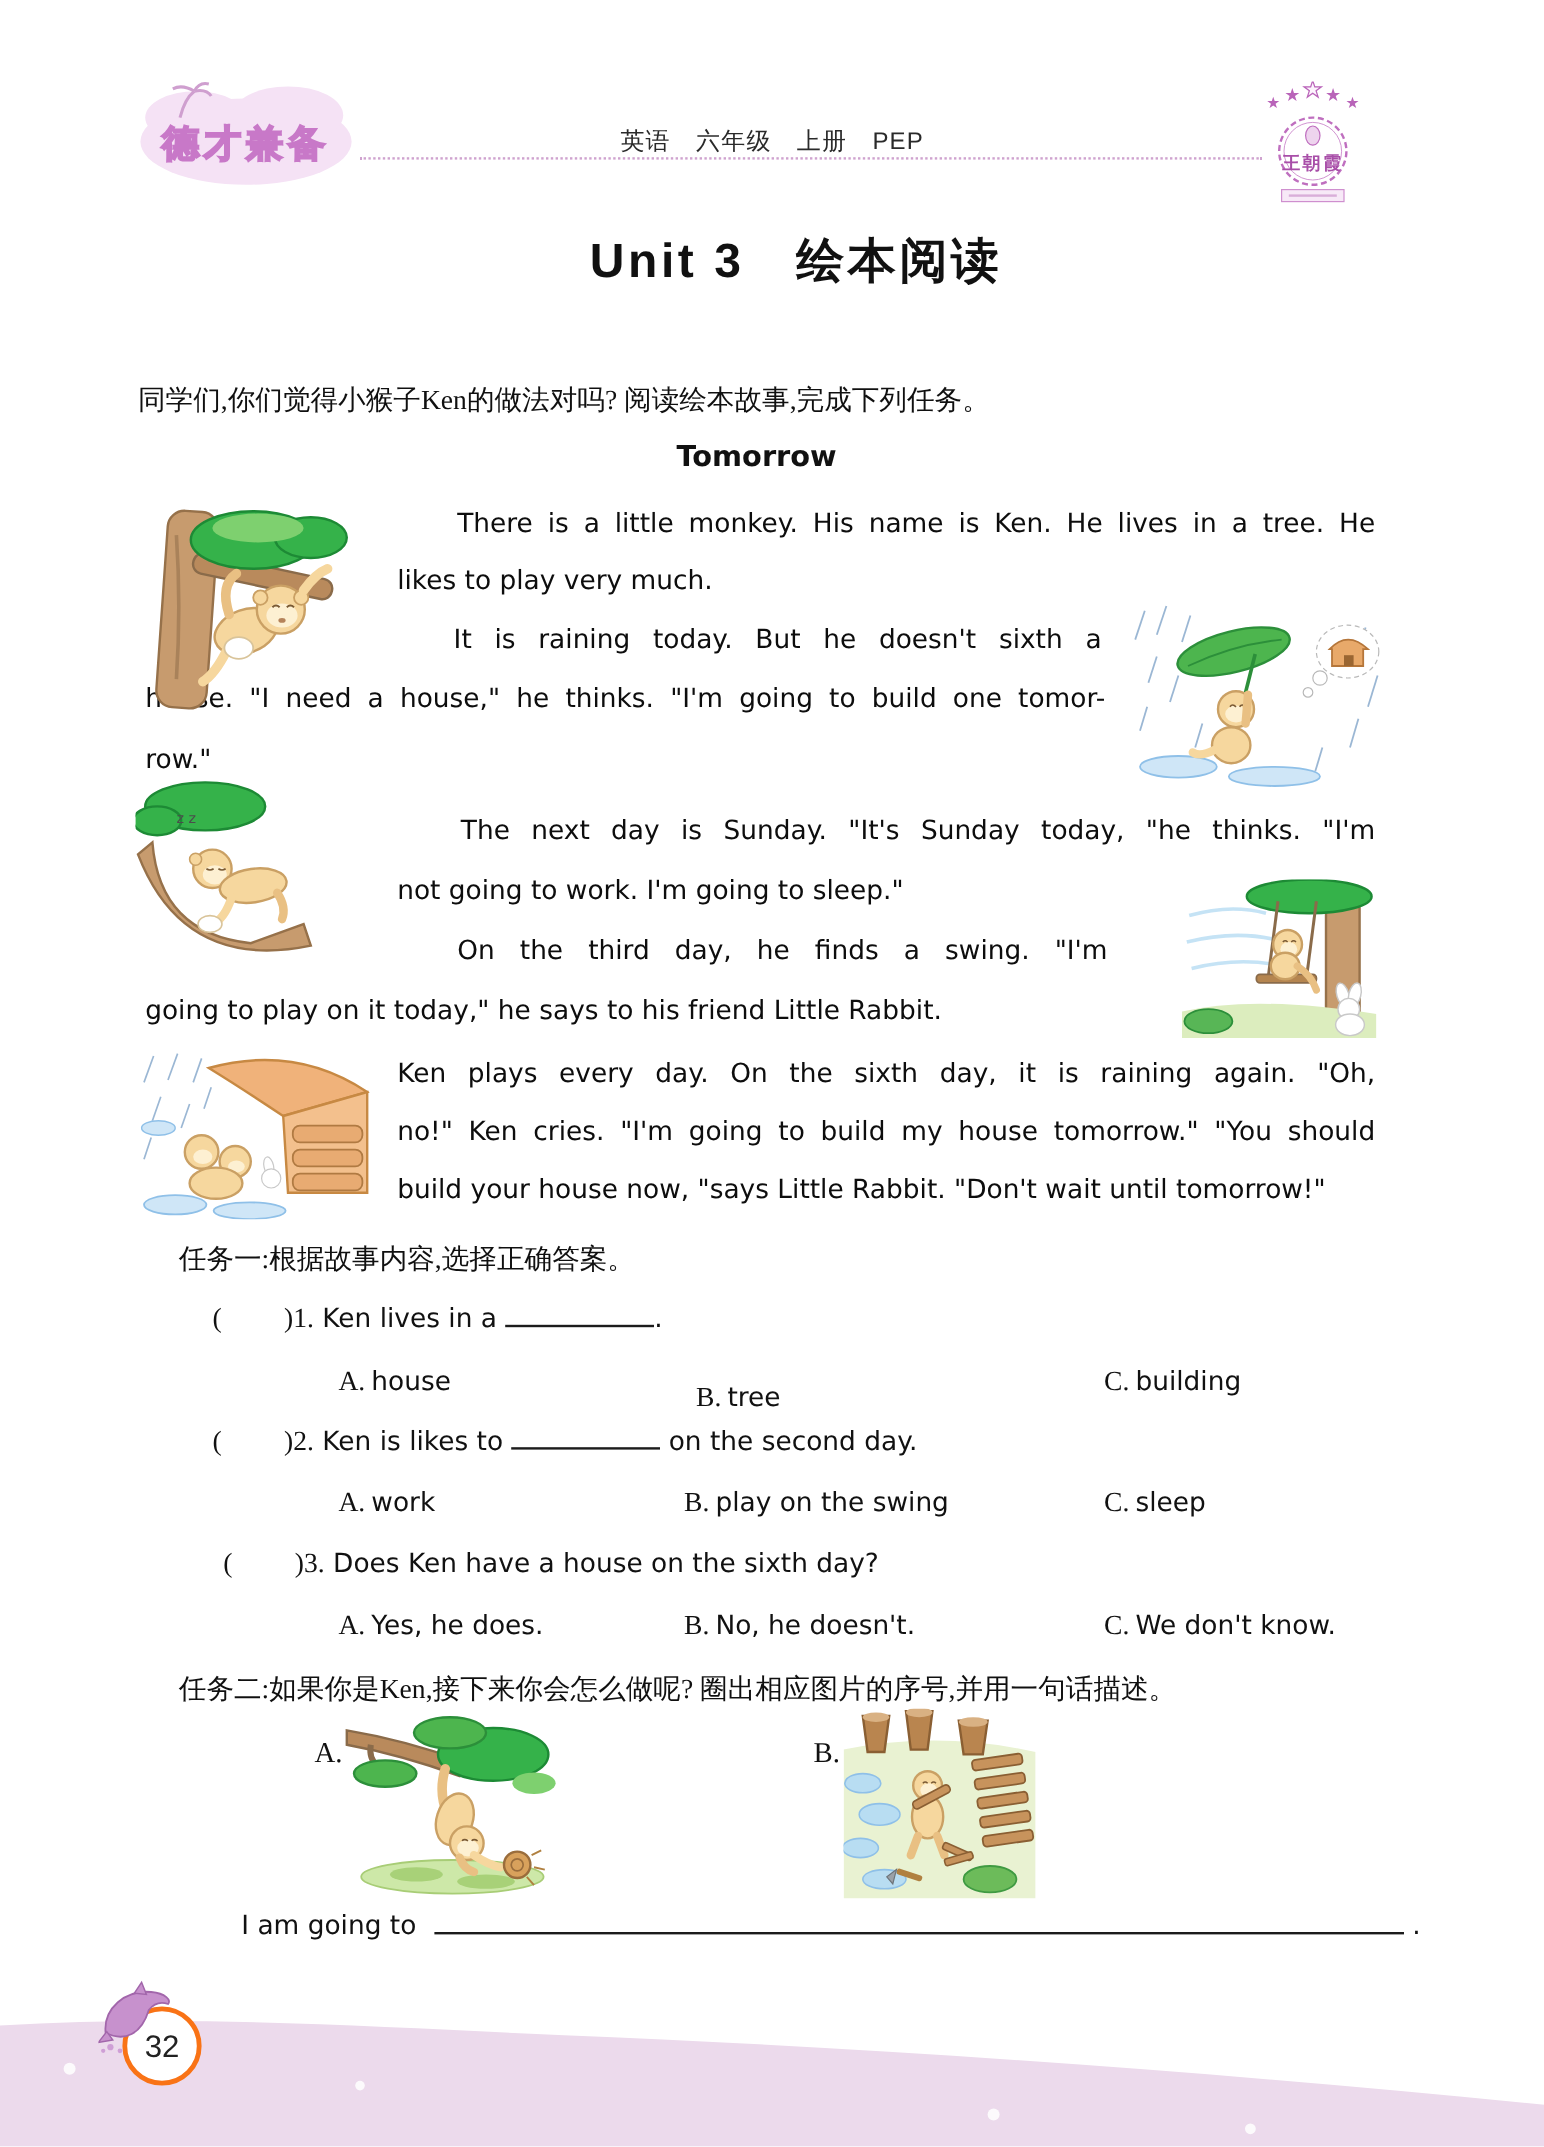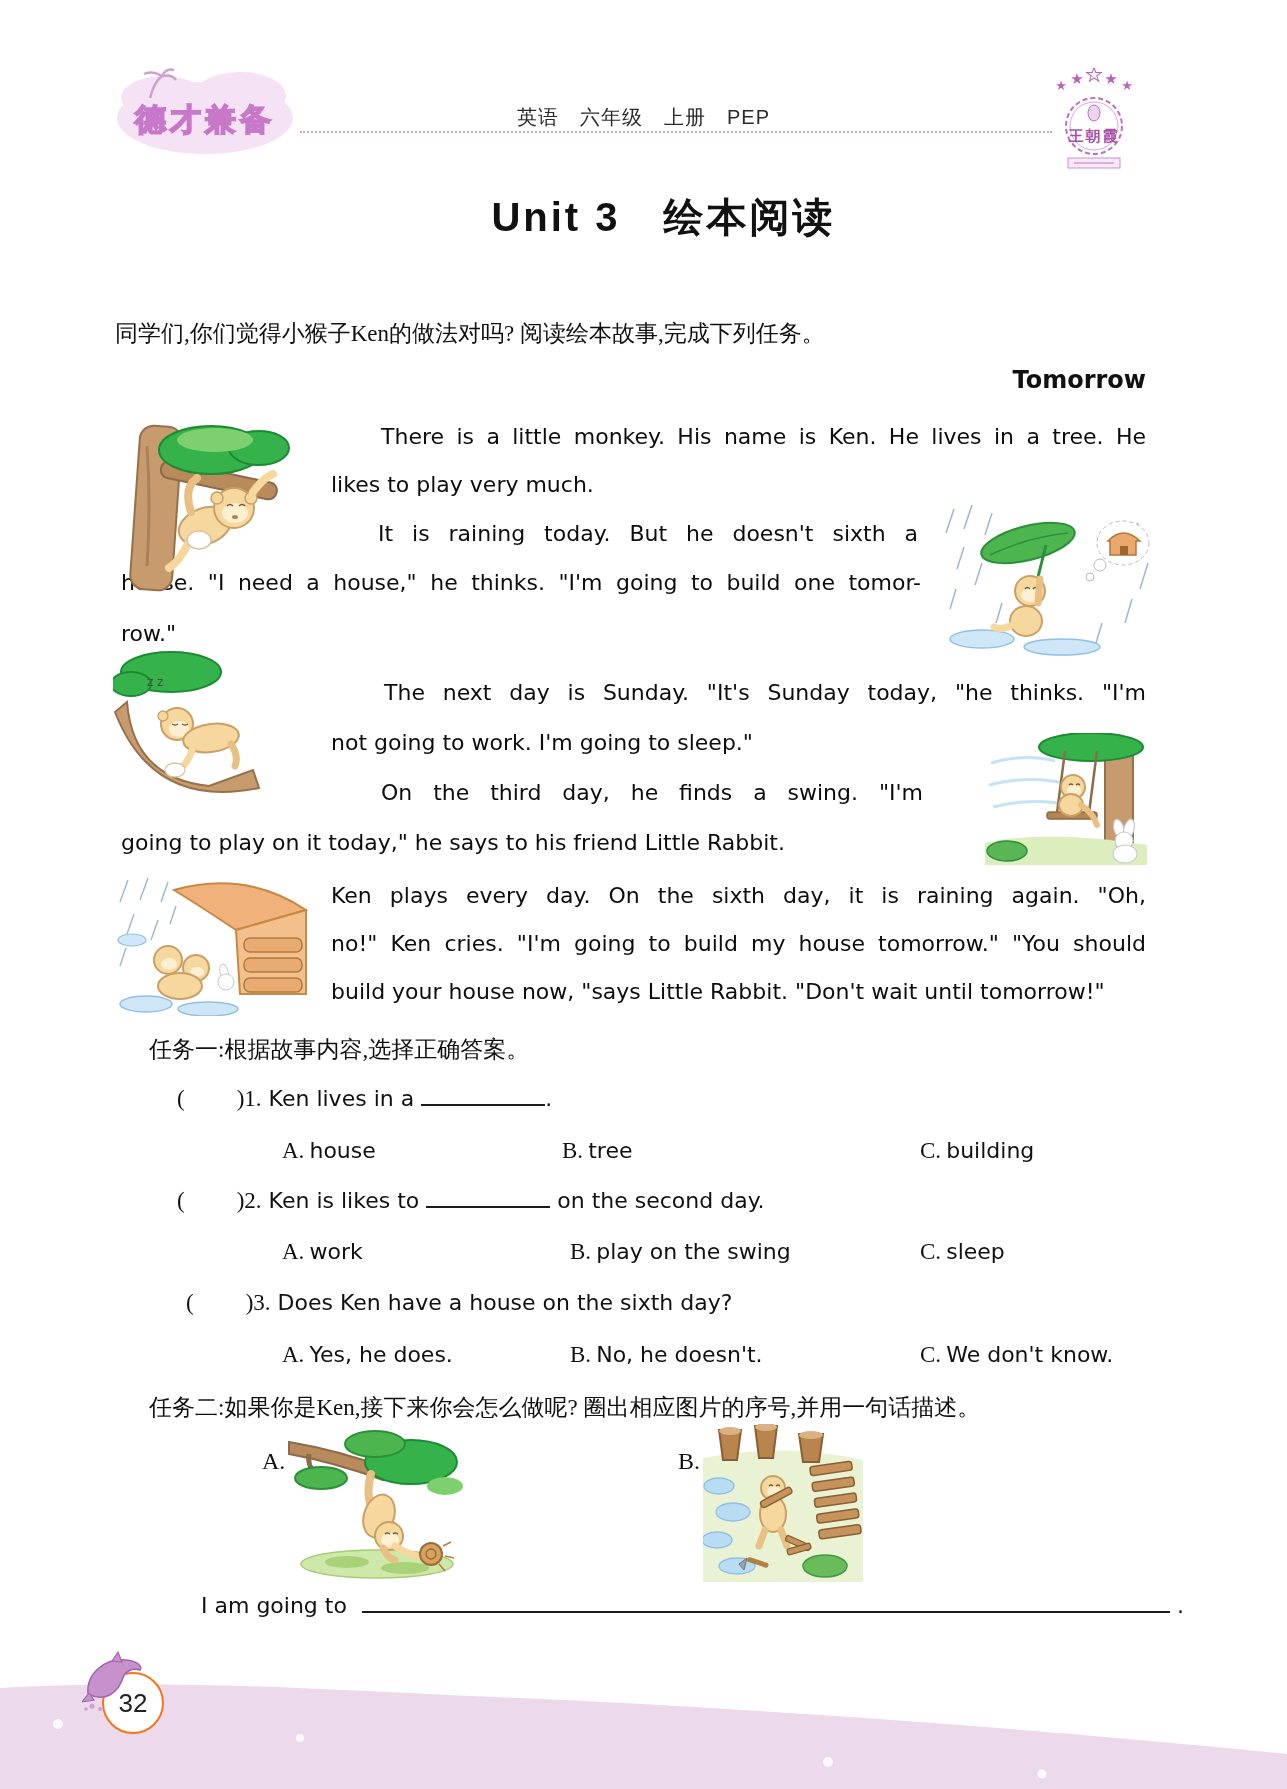--- a/index.html
+++ b/index.html
@@ -9,31 +9,31 @@
   
   .hdr-course{font-size:20px;color:#2a2a2a;letter-spacing:1px;font-family:"Liberation Sans",sans-serif;}
   .hdr-dots{border-top:2px dotted #cfa3cf;height:0;}
   
   .uTitle{width:100%;text-align:center;font-size:40px;font-weight:bold;letter-spacing:3px;
           font-family:"Liberation Sans",sans-serif;}
   .cjk{font-family:"Liberation Serif","DejaVu Serif",serif;font-size:23px;color:#101010;white-space:nowrap;}
   
   .story{font-size:22px;color:#0d0d0d;white-space:nowrap;}
   .just{white-space:normal;text-align:justify;text-align-last:justify;}
-  .sTitle{font-weight:bold;font-size:24px;text-align:right;}
+  .sTitle{font-weight:bold;font-size:24px;text-align:center;}
   
   .serifL{font-family:"Liberation Serif","DejaVu Serif",serif;font-size:23px;}
   .qrow{font-size:22px;white-space:nowrap;}
   .qgap{display:inline-block;width:52px;}
   .blank{display:inline-block;border-bottom:2px solid #1c1c1c;height:6px;vertical-align:baseline;}
   .optL{font-family:"Liberation Serif","DejaVu Serif",serif;font-size:23px;}
   .optT{font-size:22px;}
   .picLabel{font-family:"Liberation Serif","DejaVu Serif",serif;font-size:24px;}
   
-  .pageCircle{width:58px;height:58px;border-radius:50%;background:#fff;border:2px solid #f97316;
+  .pageCircle{width:58px;height:58px;border-radius:50%;background:#fff;border:4px solid #f97316;
               display:flex;align-items:center;justify-content:center;font-size:26px;color:#222;
               font-family:"Liberation Sans",sans-serif;}
 </style>
 </head>
 <body>
 
 <div class="page">
 
   <svg class="abs" style="left:108px;top:66px;" width="195" height="96" viewBox="0 0 195 96">
     <ellipse cx="97" cy="52" rx="88" ry="36" fill="#f5e2f5"></ellipse>
@@ -205,21 +205,21 @@
 
   <div class="abs cjk" style="left:149px;top:1034px;">任务一:根据故事内容,选择正确答案。</div>
 
   <div class="abs qrow" style="left:177px;top:1086px;">
     <span class="serifL">(</span><span class="qgap"></span><span class="serifL">)1.</span>
     <span>Ken lives in a</span>
     <span class="blank" style="width:124px;"></span><span>.</span>
   </div>
   <div class="abs" style="left:0;top:1138px;width:1287px;height:30px;">
     <span class="abs" style="left:282px;"><span class="optL">A.</span> <span class="optT">house</span></span>
-    <span class="abs" style="left:562px;"><span class="optL">B.</span> <span class="optT">tree</span></span>
+    <span class="abs" style="left:580px;margin-top:14px;"><span class="optL">B.</span> <span class="optT">tree</span></span>
     <span class="abs" style="left:920px;"><span class="optL">C.</span> <span class="optT">building</span></span>
   </div>
 
   <div class="abs qrow" style="left:177px;top:1188px;">
     <span class="serifL">(</span><span class="qgap"></span><span class="serifL">)2.</span>
     <span>Ken is likes to</span>
     <span class="blank" style="width:124px;"></span>
     <span>on the second day.</span>
   </div>
   <div class="abs" style="left:0;top:1239px;width:1287px;height:30px;">

